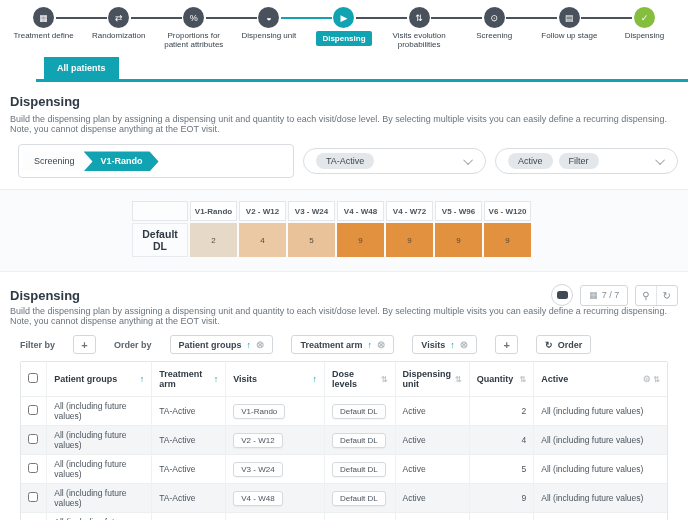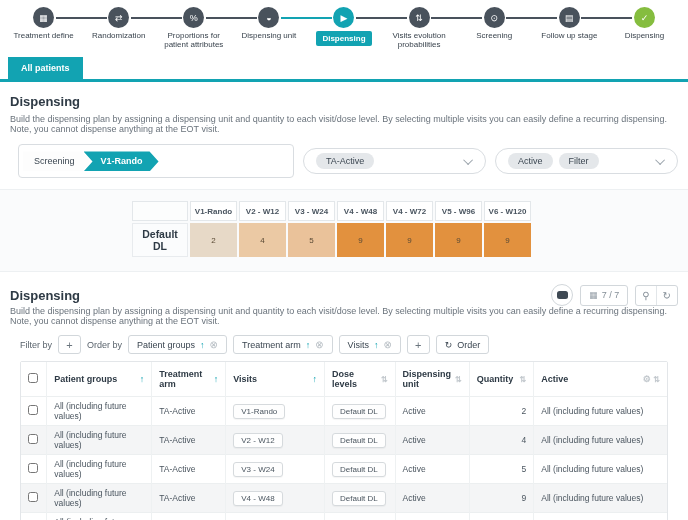--- a/index.html
+++ b/index.html
@@ -15,21 +15,21 @@
   .step .connector { position:absolute; top:10px; left:calc(-50% + 12px); width:calc(100% - 24px); height:2px; background:#49525c; }
   .step .connector.teal { background:#12a3b2; }
   .circle { width:21px; height:21px; border-radius:50%; background:#49525c; color:#fff;
             display:flex; align-items:center; justify-content:center; font-size:9px; z-index:1; }
   .circle.active { background:#12a3b2; }
   .circle.validation { background:#85bd3f; }
   .step-label { margin-top:3px; font-size:8px; line-height:1.15; text-align:center; color:#39434d; max-width:72px; }
   .step-label.active { background:#12a3b2; color:#fff; font-weight:bold; padding:3px 6px; border-radius:2px; }
 
   
-  .tabbar { margin-top:8px; border-bottom:3px solid #12a3b2; padding-left:8px; }
+  .tabbar { margin-top:8px; border-bottom:3px solid #12a3b2; padding-left:8px;margin-left:36px; }
   .tab { display:inline-block; background:#12a3b2; color:#fff; font-size:9px; font-weight:bold;
          padding:6px 13px; cursor:pointer; }
 
   
   .section { padding:0 10px; }
   .sec-title { font-size:13px; font-weight:bold; color:#2e3a45; margin:12px 0 5px 0; }
   .sec-desc { font-size:9px; color:#6a737c; margin:0; }
 
   
   .selector-row { display:flex; align-items:center; gap:9px; padding:10px 10px 11px 18px; }
@@ -63,21 +63,21 @@
                display:flex; align-items:center; justify-content:center; cursor:pointer; }
   .card-glyph { width:11px; height:8px; background:#3f4a54; border-radius:2.5px; }
   .counter-box { border:1px solid #d2d7db; border-radius:3px; height:21px; display:flex; align-items:center;
                  gap:4px; padding:0 8px; font-size:9px; color:#848e97; background:#fff; cursor:pointer; }
   .mini-group { border:1px solid #d2d7db; border-radius:3px; display:flex; height:21px; background:#fff; }
   .mini-btn { padding:0 6px; display:flex; align-items:center; font-size:10px; color:#848e97; cursor:pointer; }
   .mini-btn + .mini-btn { border-left:1px solid #e2e6e9; }
   .gray-ic { color:#9aa3ab; font-size:9px; }
 
   
-  .filter-bar { display:flex; align-items:center; gap:6px; padding:9px 10px 7px 20px; font-size:9px; color:#5a646d; }
+  .filter-bar { display:flex; align-items:center; gap:18px; padding:9px 10px 7px 20px; font-size:9px; color:#5a646d;font-weight:bold; }
   .btn-sm { border:1px solid #d2d7db; border-radius:3px; background:#fff; height:19px; min-width:23px;
             display:flex; align-items:center; justify-content:center; font-size:11px; color:#6b757e; cursor:pointer; }
   .chip { border:1px solid #d2d7db; border-radius:3px; background:#fff; height:19px; display:flex;
           align-items:center; gap:5px; padding:0 8px; font-size:9px; color:#3b4651; cursor:pointer; }
   .up-ic { color:#12a3b2; font-size:9px; }
   .rm-ic { color:#b6bdc3; font-size:10px; }
 
   
   .dtable-wrap { margin:0 20px; border:1px solid #e3e6e9; border-radius:2px; }
   table.dtable { width:100%; border-collapse:collapse; }

